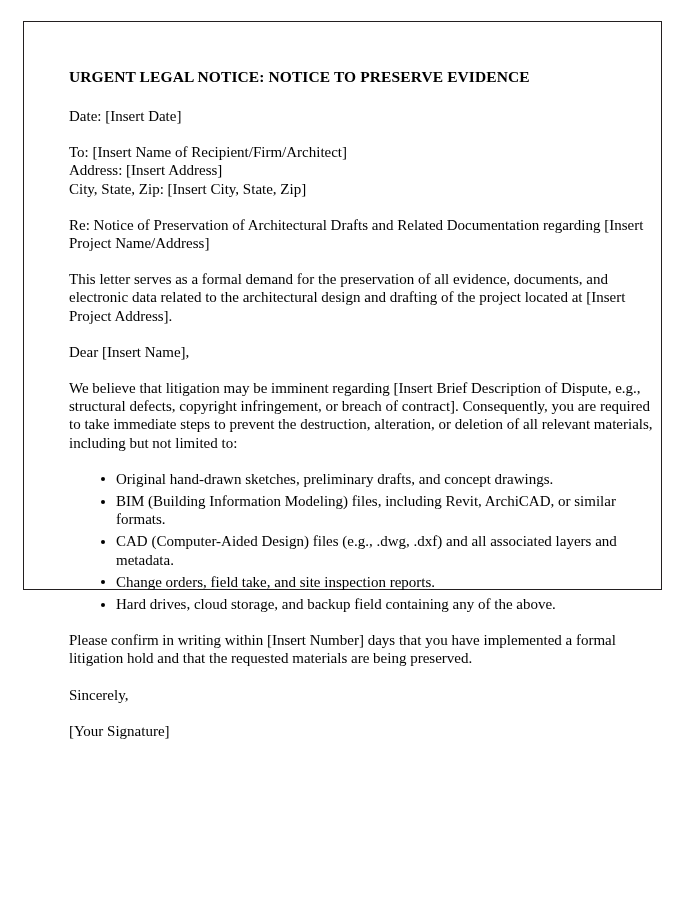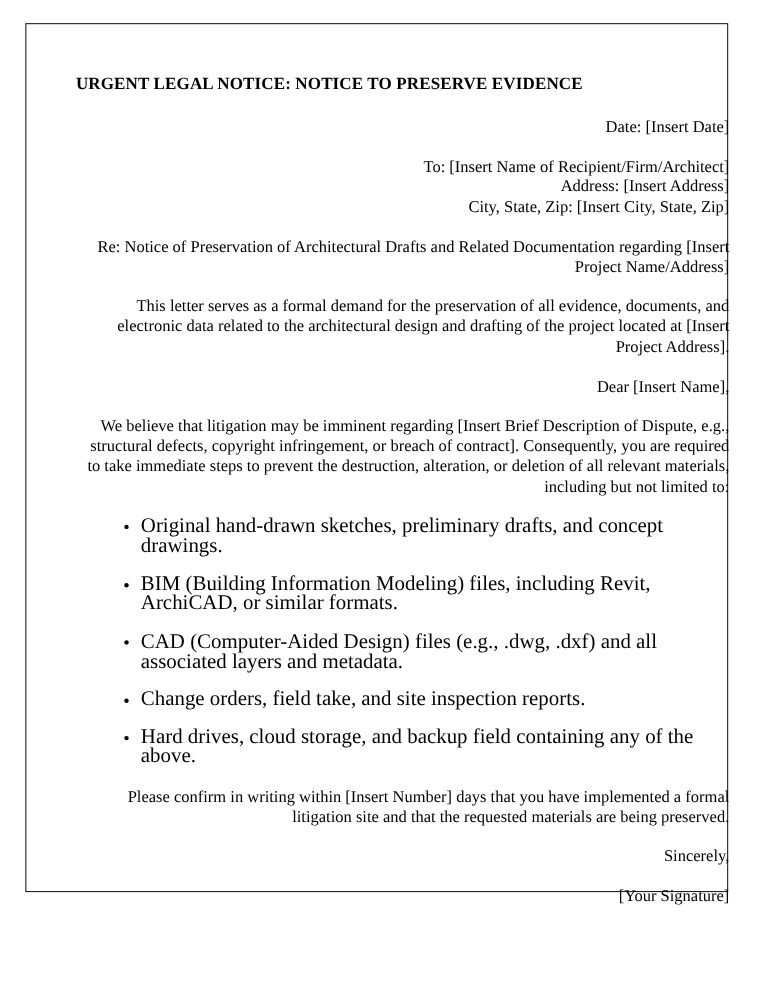--- a/index.html
+++ b/index.html
@@ -15,21 +15,21 @@
     font-family: "Liberation Serif", "DejaVu Serif", serif;
     color: #000000;
   }
 
   
   #page-frame {
     position: absolute;
     left: 23px;
     top: 21px;
     width: 639px;
-    height: 790px;
+    height: 569px;
     box-sizing: border-box;
     border: 1.5px solid #231f20;
     background: #ffffff;
   }
 
   #page-body {
     position: absolute;
     left: 45px;
     top: 45px;
     width: 594px;
@@ -40,37 +40,37 @@
     font-weight: bold;
     line-height: 19px;
     margin: 0 0 21px 0;
     letter-spacing: 0.1px;
   }
 
   .block {
     font-size: 15px;
     line-height: 18.2px;
     margin: 0 0 18px 0;
-    text-align: right;
+    text-align: left;
   }
   .block.tight { margin-bottom: 0; }
 
   .addr-line { display: block; }
 
   ul.evidence-list {
     list-style: none;
     margin: 0 0 18px 0;
     padding: 0;
   }
   ul.evidence-list li {
     position: relative;
-    font-size: 19px;
+    font-size: 15px;
     line-height: 18.2px;
     padding-left: 43px;
-    margin: 16px;
+    margin: 4px;
   }
   ul.evidence-list li .bullet-marker {
     position: absolute;
     left: 28px;
     top: 7.5px;
     width: 4px;
     height: 4px;
     border-radius: 50%;
     background: #000000;
   }
@@ -101,20 +101,20 @@
 
     <ul class="evidence-list" id="evidence-list">
         <li><span class="bullet-marker"></span><span>Original hand-drawn sketches, preliminary drafts, and concept drawings.</span></li>
         <li><span class="bullet-marker"></span><span>BIM (Building Information Modeling) files, including Revit, ArchiCAD, or similar formats.</span></li>
         <li><span class="bullet-marker"></span><span>CAD (Computer-Aided Design) files (e.g., .dwg, .dxf) and all associated layers and metadata.</span></li>
         <li><span class="bullet-marker"></span><span>Change orders, field take, and site inspection reports.</span></li>
         <li><span class="bullet-marker"></span><span>Hard drives, cloud storage, and backup field containing any of the above.</span></li>
       </ul>
 
 
-    <p class="block">Please confirm in writing within [Insert Number] days that you have implemented a formal litigation site and that the requested materials are being preserved.</p>
+    <p class="block">Please confirm in writing within [Insert Number] days that you have implemented a formal litigation hold and that the requested materials are being preserved.</p>
 
     <p class="block">Sincerely,</p>
 
     <p class="block tight">[Your Signature]</p>
 
   </div>
 </div>
 
 </body></html>

